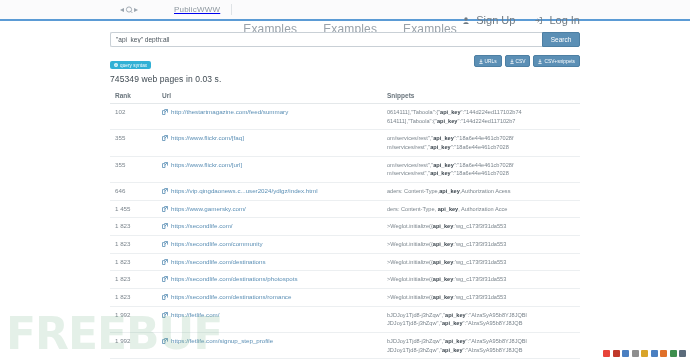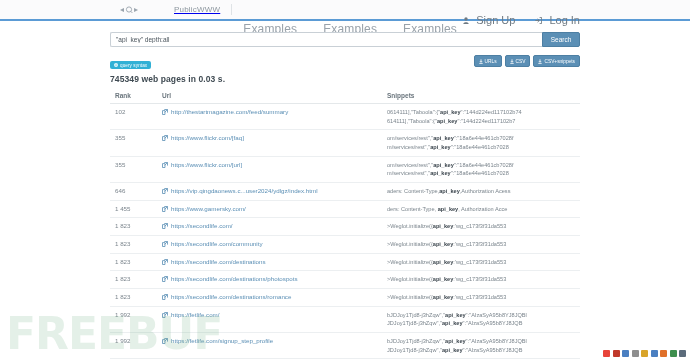--- a/index.html
+++ b/index.html
@@ -77,21 +77,21 @@
   .stats-block { margin-top: 6px; position: relative; }
   .query-badge {
     display: inline-flex; align-items: center; gap: 2px;
     background: #31b0d5; color: #fff;
     font-size: 4.6px; padding: 1.5px 4px;
     border-radius: 2px; letter-spacing: .1px;
   }
   .query-badge svg { display: block; }
   .stats-text {
     margin-top: 3px;
-    font-size: 8.5px; color: #3f4a52; letter-spacing: .1px; font-weight: bold;
+    font-size: 8.5px; color: #3f4a52; letter-spacing: .1px;
   }
   .export-group {
     position: absolute; right: 0; top: 2px;
     display: flex; gap: 3px;
   }
   .export-btn {
     display: flex; align-items: center; gap: 2px;
     background: #5b8fb5; border: 1px solid #4d7fa3;
     color: #fff; font-size: 4.8px;
     padding: 2.5px 4px; border-radius: 2px;

